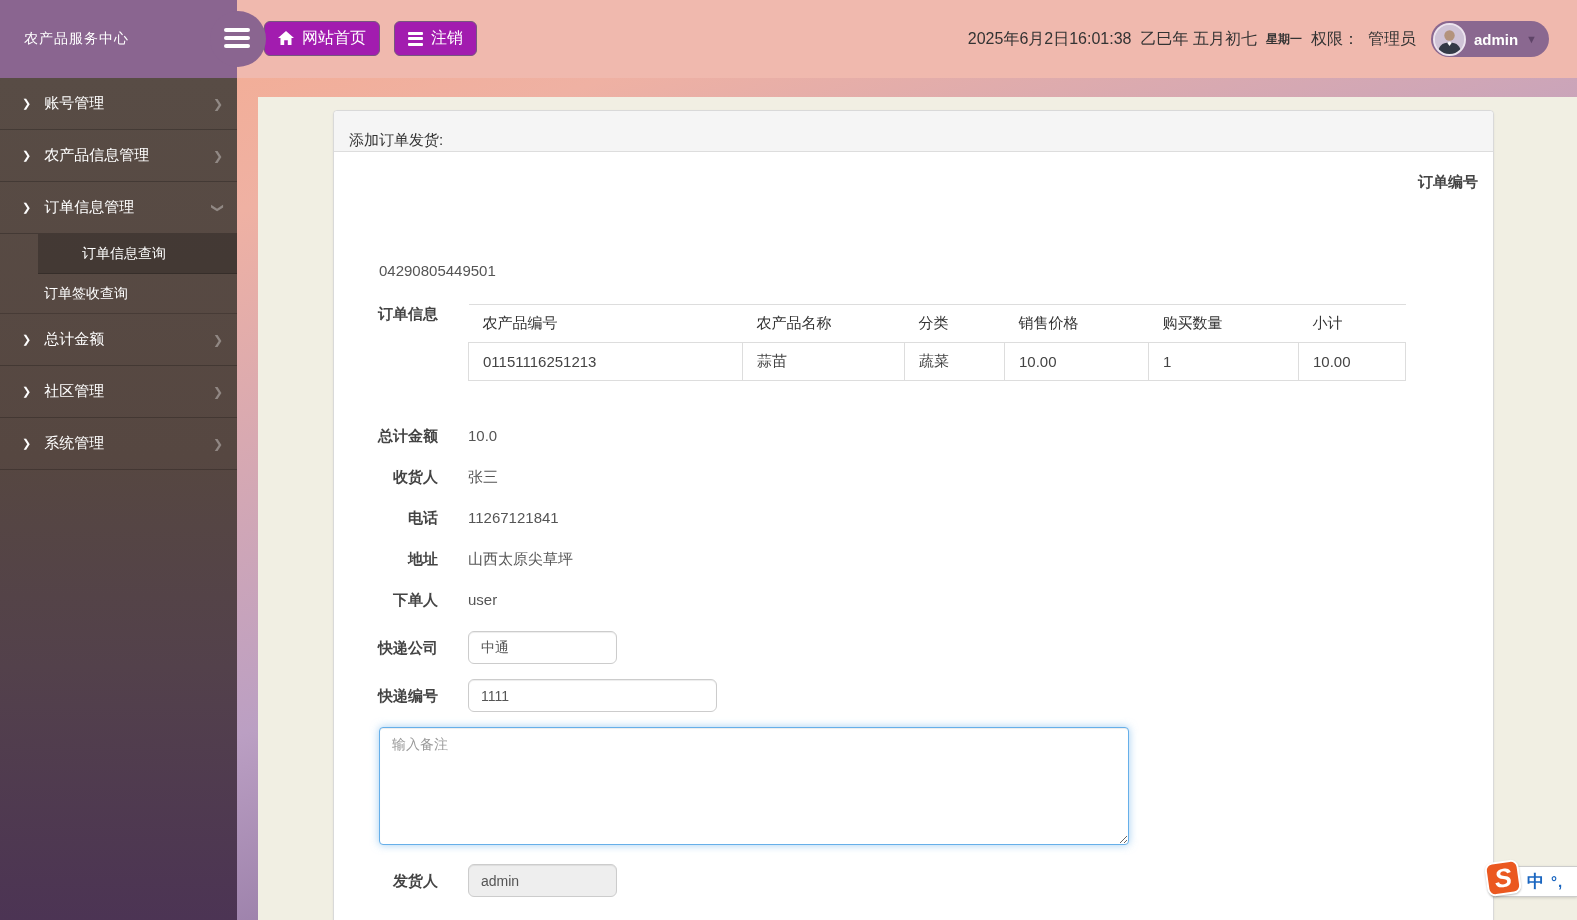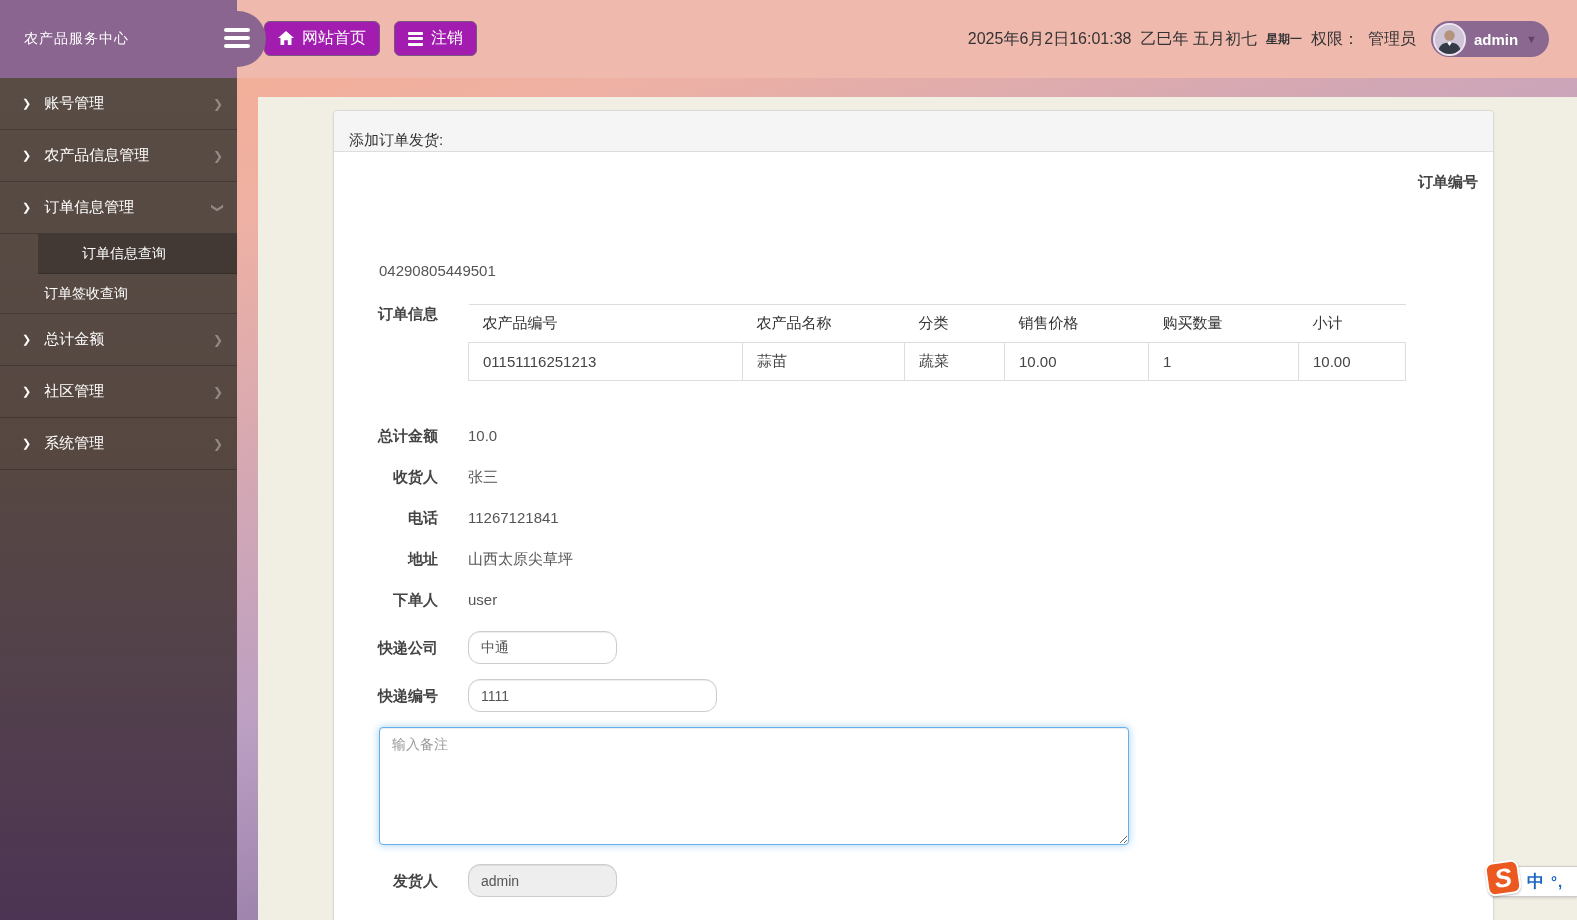--- a/index.html
+++ b/index.html
@@ -81,21 +81,21 @@
   .order-table th {
     text-align:left; font-weight:normal; color:#333; font-size:15px; padding:9px 8px 9px 14px;
     border-top:1px solid #ddd; border-bottom:1px solid #ddd;
   }
   .order-table td { border:1px solid #ddd; color:#444; font-size:15px; padding:9px 8px 9px 14px; }
   .c0{width:274px}.c1{width:162px}.c2{width:100px}.c3{width:144px}.c4{width:150px}.c5{width:107px}
 
   .row-input { align-items:center; margin-bottom:15px; }
   .row-input .flabel { line-height:33px; }
   .text-input {
-    height:33px; border:1px solid #ccc; border-radius:12px; padding:6px 12px; font-size:14px; color:#555;
+    height:33px; border:1px solid #ccc; border-radius:6px; padding:6px 12px; font-size:14px; color:#555;
     box-shadow:inset 0 1px 1px rgba(0,0,0,0.075); margin-left:30px; background:#fff;
     font-family:"Liberation Sans","DejaVu Sans",sans-serif;
   }
   .w150 { width:149px; } .w250 { width:249px; }
   .row-remark { margin-bottom:19px; }
   .row-remark .flabel { padding-top:12px; }
   .remark-area {
     margin-left:30px; width:750px; height:118px; resize:both; padding:8px 12px; font-size:14px; color:#555;
     border:1px solid #66afe9; border-radius:4px; outline:none;
     box-shadow:inset 0 1px 1px rgba(0,0,0,0.075), 0 0 8px rgba(102,175,233,0.6);

